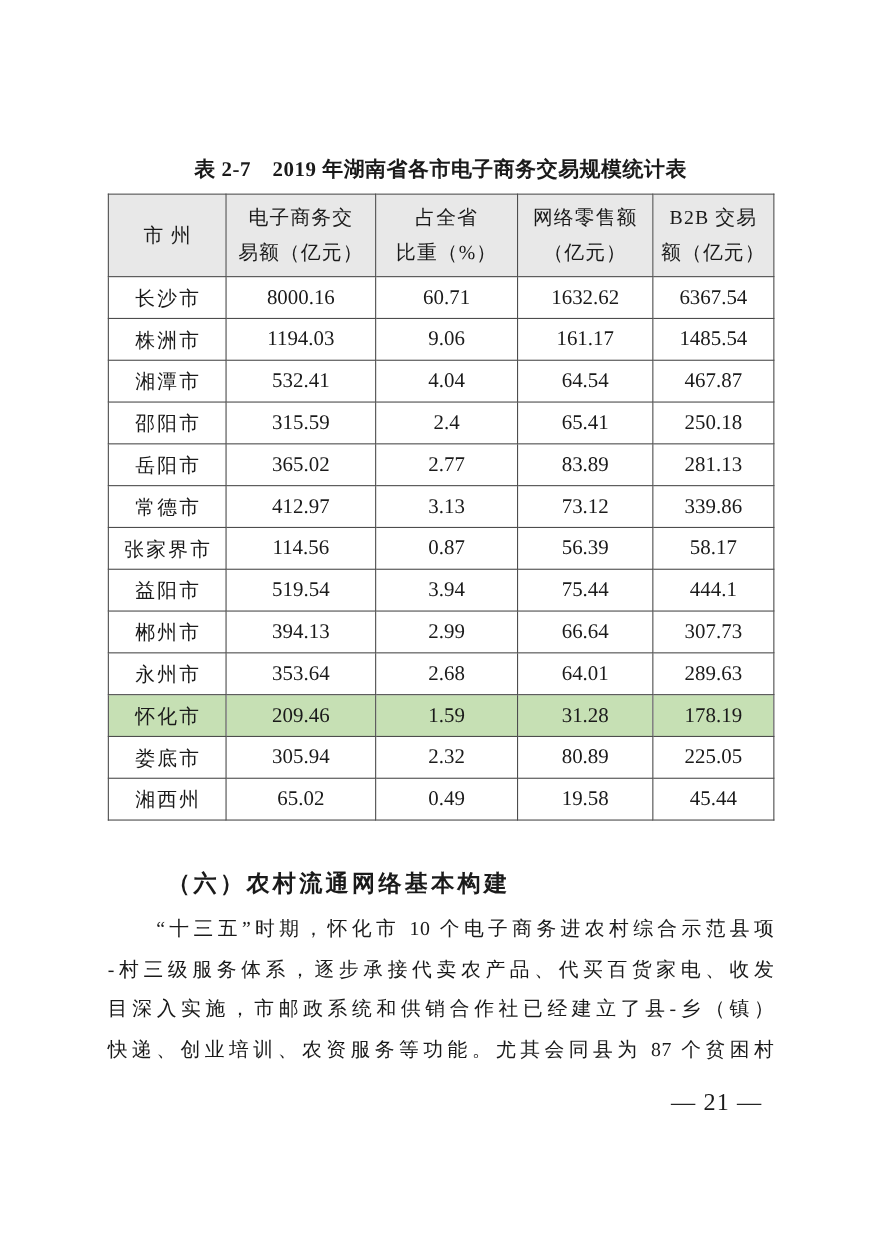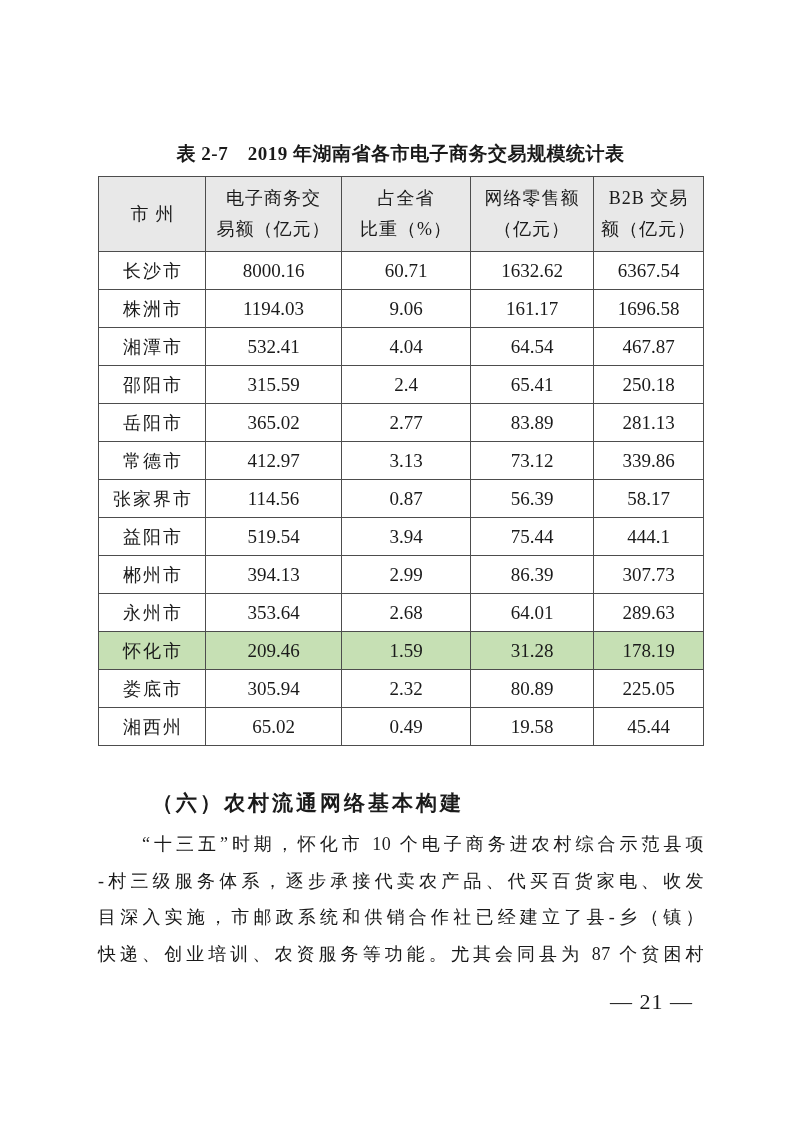--- a/index.html
+++ b/index.html
@@ -92,21 +92,21 @@
       <td class="c-val">8000.16</td>
       <td class="c-val">60.71</td>
       <td class="c-val">1632.62</td>
       <td class="c-val">6367.54</td>
     </tr>
         <tr>
       <td class="c-name">株洲市</td>
       <td class="c-val">1194.03</td>
       <td class="c-val">9.06</td>
       <td class="c-val">161.17</td>
-      <td class="c-val">1696.58</td>
+      <td class="c-val">1485.54</td>
     </tr>
         <tr>
       <td class="c-name">湘潭市</td>
       <td class="c-val">532.41</td>
       <td class="c-val">4.04</td>
       <td class="c-val">64.54</td>
       <td class="c-val">467.87</td>
     </tr>
         <tr>
       <td class="c-name">邵阳市</td>
@@ -140,21 +140,21 @@
       <td class="c-name">益阳市</td>
       <td class="c-val">519.54</td>
       <td class="c-val">3.94</td>
       <td class="c-val">75.44</td>
       <td class="c-val">444.1</td>
     </tr>
         <tr>
       <td class="c-name">郴州市</td>
       <td class="c-val">394.13</td>
       <td class="c-val">2.99</td>
-      <td class="c-val">86.39</td>
+      <td class="c-val">66.64</td>
       <td class="c-val">307.73</td>
     </tr>
         <tr>
       <td class="c-name">永州市</td>
       <td class="c-val">353.64</td>
       <td class="c-val">2.68</td>
       <td class="c-val">64.01</td>
       <td class="c-val">289.63</td>
     </tr>
         <tr class="hl">

